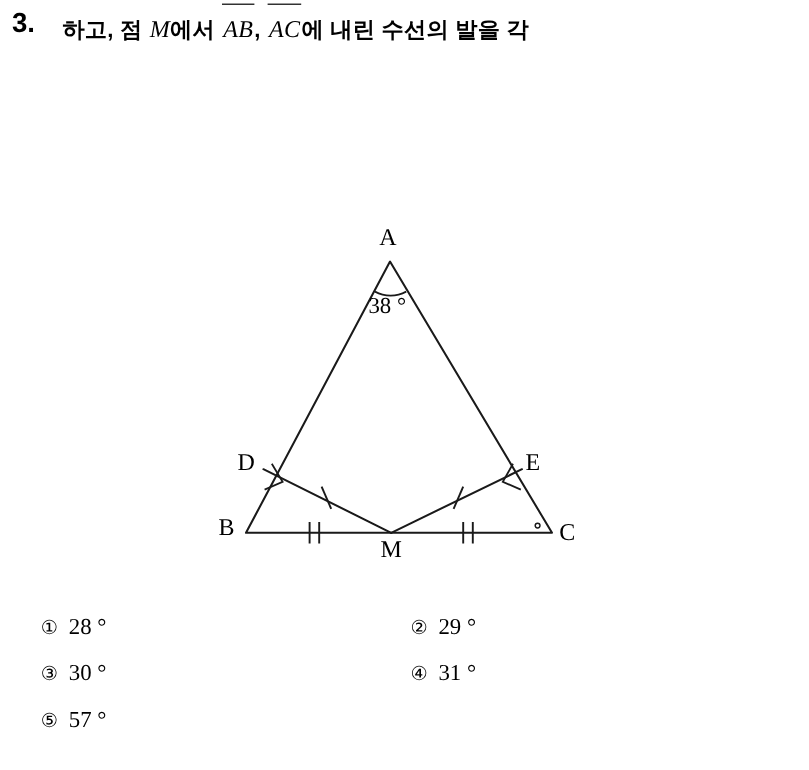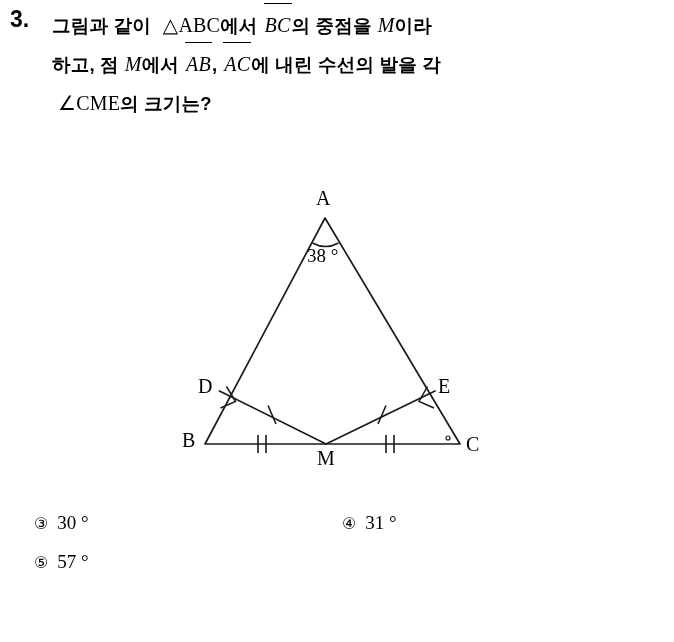--- a/index.html
+++ b/index.html
@@ -125,28 +125,22 @@
   .col2 { left: 312px; }
 </style>
 </head>
 <body>
 
 <div class="page">
 
   <div class="qnum">3.</div>
 
   <div class="stem">
-    <span class="ln l1">
-      <span>그림과 같이</span><span class="spw"></span><span class="mr">△ABC</span><span>에서</span><span class="sp"></span><span class="ovl">BC</span><span>의 중점을</span><span class="sp"></span><span class="mi">M</span><span>이라</span>
-    </span>
     <span class="ln l2">
       <span>하고, 점</span><span class="sp"></span><span class="mi">M</span><span>에서</span><span class="sp"></span><span class="ovl">AB</span><span>,</span><span class="sp"></span><span class="ovl">AC</span><span>에 내린 수선의 발을 각</span>
-    </span>
-    <span class="ln l4">
-      <span class="mr">∠CME</span><span>의 크기는?</span>
     </span>
   </div>
 
   <div class="figure">
     <svg width="400" height="300" viewBox="0 0 400 300">
 
       <g fill="none" stroke="#1a1a1a" stroke-width="1.7" stroke-linecap="round" stroke-linejoin="round">
         <path d="M185,32 L65,258 L320,258 Z"></path>
 
         <path d="M79.5,205 L186,258"></path>
@@ -179,20 +173,28 @@
     <div class="flabel" style="left:326px; top:248px;">C</div>
     <div class="flabel" style="left:58px; top:190px;">D</div>
     <div class="flabel" style="left:298px; top:190px;">E</div>
     <div class="flabel" style="left:177px; top:262px;">M</div>
     <div class="flabel" style="left:167px; top:60px; font-size:19px;">38 °</div>
   </div>
 
   <div class="choices">
     <div class="crow">
       <div class="choice col1">
+        <span class="cnum">①</span><span class="cval">28 °</span>
+      </div>
+      <div class="choice col2">
+        <span class="cnum">②</span><span class="cval">29 °</span>
+      </div>
+    </div>
+    <div class="crow">
+      <div class="choice col1">
         <span class="cnum">③</span><span class="cval">30 °</span>
       </div>
       <div class="choice col2">
         <span class="cnum">④</span><span class="cval">31 °</span>
       </div>
     </div>
     <div class="crow">
       <div class="choice col1">
         <span class="cnum">⑤</span><span class="cval">57 °</span>
       </div>

